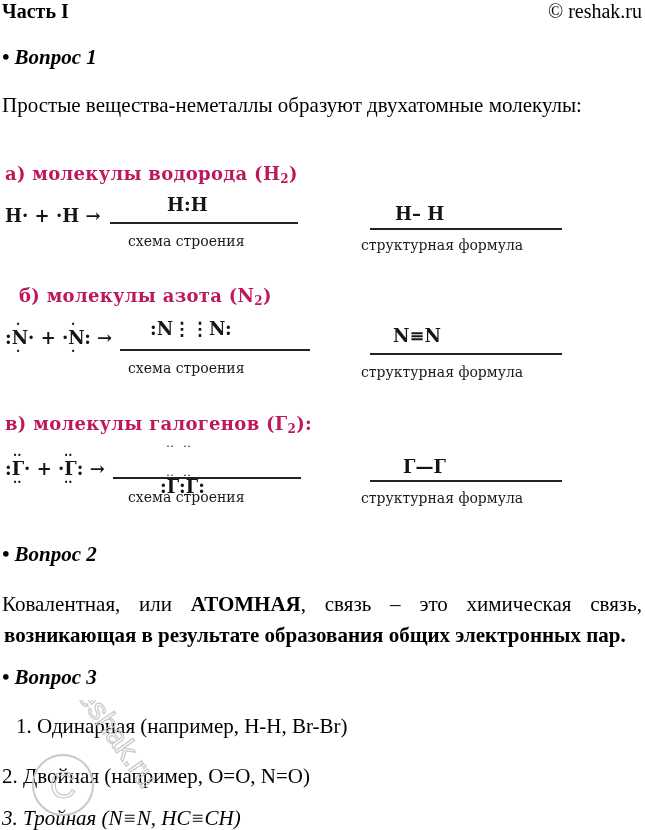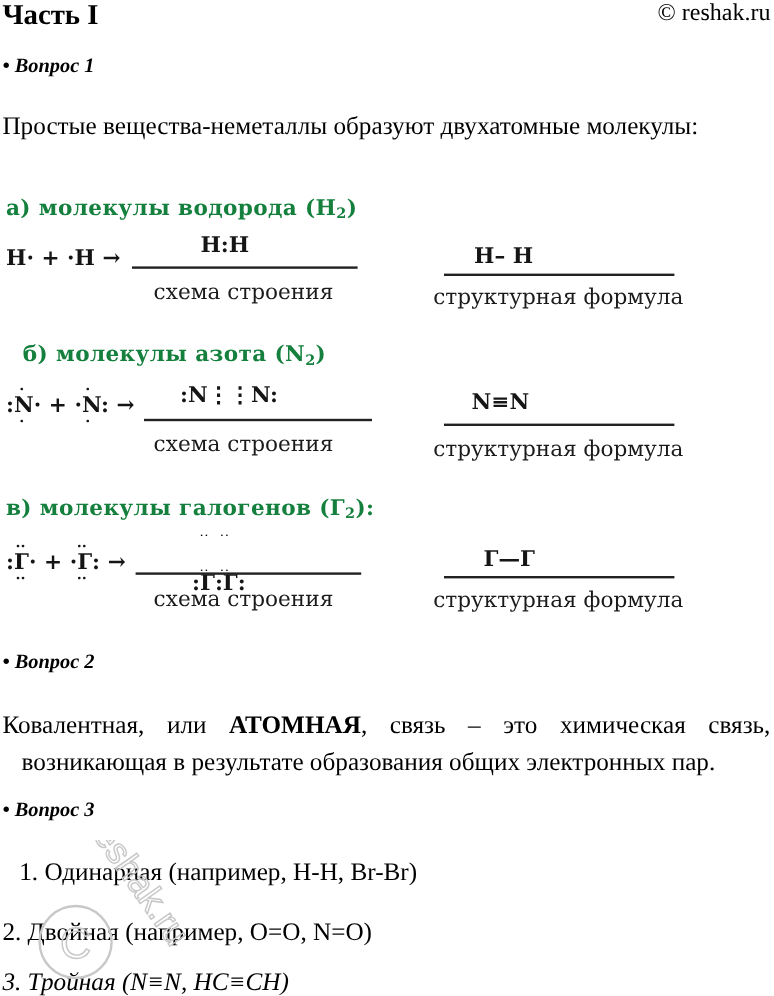--- a/index.html
+++ b/index.html
@@ -1,26 +1,26 @@
 <!DOCTYPE html>
 <html><head>
   <meta charset="utf-8">
   <style>
     html, body { margin:0; padding:0; }
     body {
       width:645px; height:830px; background:#fff; position:relative; overflow:hidden;
       color:#000; font-family:"Liberation Serif", serif;
     }
     .abs { position:absolute; white-space:nowrap; }
-    .hdr-left { left:2px; top:0px; font-size:24px; font-weight:bold; }
+    .hdr-left { left:2px; top:0px; font-size:20px; font-weight:bold; }
     .hdr-right { right:3px; top:0px; font-size:20px; }
-    .q-title { font-size:17px; font-weight:bold; font-style:italic; }
+    .q-title { font-size:21px; font-weight:bold; font-style:italic; }
     .body-text { font-size:21px; }
-    .scan-head { font-family:"DejaVu Serif", serif; font-size:18px; color:#15803d; font-weight:bold; letter-spacing:0.3px; }
-    .scan-label { font-family:"DejaVu Serif", serif; font-size:18px; color:#1a1a1a; }
+    .scan-head { font-family:"DejaVu Serif", serif; font-size:18px; color:#be185d; font-weight:bold; letter-spacing:0.3px; }
+    .scan-label { font-family:"DejaVu Serif", serif; font-size:14px; color:#1a1a1a; }
     .formula { font-family:"DejaVu Serif", serif; font-size:18px; font-weight:bold; color:#151515; }
     .line { position:absolute; height:2px; background:#222; }
     .sub { font-size:12px; vertical-align:-3px; }
     .justify { width:640px; text-align:justify; text-align-last:justify; }
     .watermark {
       position:absolute; left:18px; top:700px; width:150px; height:130px;
       pointer-events:none;
     }
     .lewis { position:relative; display:inline-block; }
     .dt { position:absolute; font-size:12px; line-height:1; }
@@ -76,21 +76,21 @@
 <div class="dt abs" style="left:166px; top:440px;">··&nbsp;&nbsp;&nbsp;··</div>
 <div class="dt abs" style="left:166px; top:469px;">··&nbsp;&nbsp;&nbsp;··</div>
 <div class="line" style="left:113px; top:477px; width:188px;"></div>
 <div class="abs scan-label" style="left:128px; top:489px;">схема строения</div>
 <div class="abs formula" style="left:403px; top:456px;">Г—Г</div>
 <div class="line" style="left:370px; top:480px; width:192px;"></div>
 <div class="abs scan-label" style="left:361px; top:490px;">структурная формула</div>
 
 <div class="abs q-title" style="left:2px; top:542px;">• Вопрос 2</div>
 <div class="abs body-text justify" style="left:2px; top:592px;"><span>Ковалентная, или </span><b>АТОМНАЯ</b><span>, связь – это химическая связь,</span></div>
-<div class="abs body-text" style="left:18px; top:623px;">возникающая в результате образования общих электронных пар.</div>
+<div class="abs body-text" style="left:4px; top:623px;font-weight:bold;">возникающая в результате образования общих электронных пар.</div>
 
 <div class="abs q-title" style="left:2px; top:665px;text-align:center;">• Вопрос 3</div>
 <div class="abs body-text" style="left:16px; top:714px;">1. Одинарная (например, H-H, Br-Br)</div>
 <div class="abs body-text" style="left:2px; top:764px;">2. Двойная (например, O=O, N=O)</div>
 <div class="abs body-text" style="left:2px; top:806px;font-style:italic;">3. Тройная (N≡N, HC≡CH)</div>
 
 <svg class="watermark" viewBox="0 0 150 130">
   <circle cx="45" cy="85" r="30" fill="none" stroke="#c8c8c8" stroke-width="2"></circle>
   <text x="45" y="98" text-anchor="middle" font-family="Liberation Sans, sans-serif" font-size="36" fill="none" stroke="#c8c8c8" stroke-width="1.2">C</text>
   <text x="5" y="20" transform="rotate(55 60 50)" font-family="Liberation Sans, sans-serif" font-size="30" fill="none" stroke="#c8c8c8" stroke-width="1.2">reshak.ru</text>

